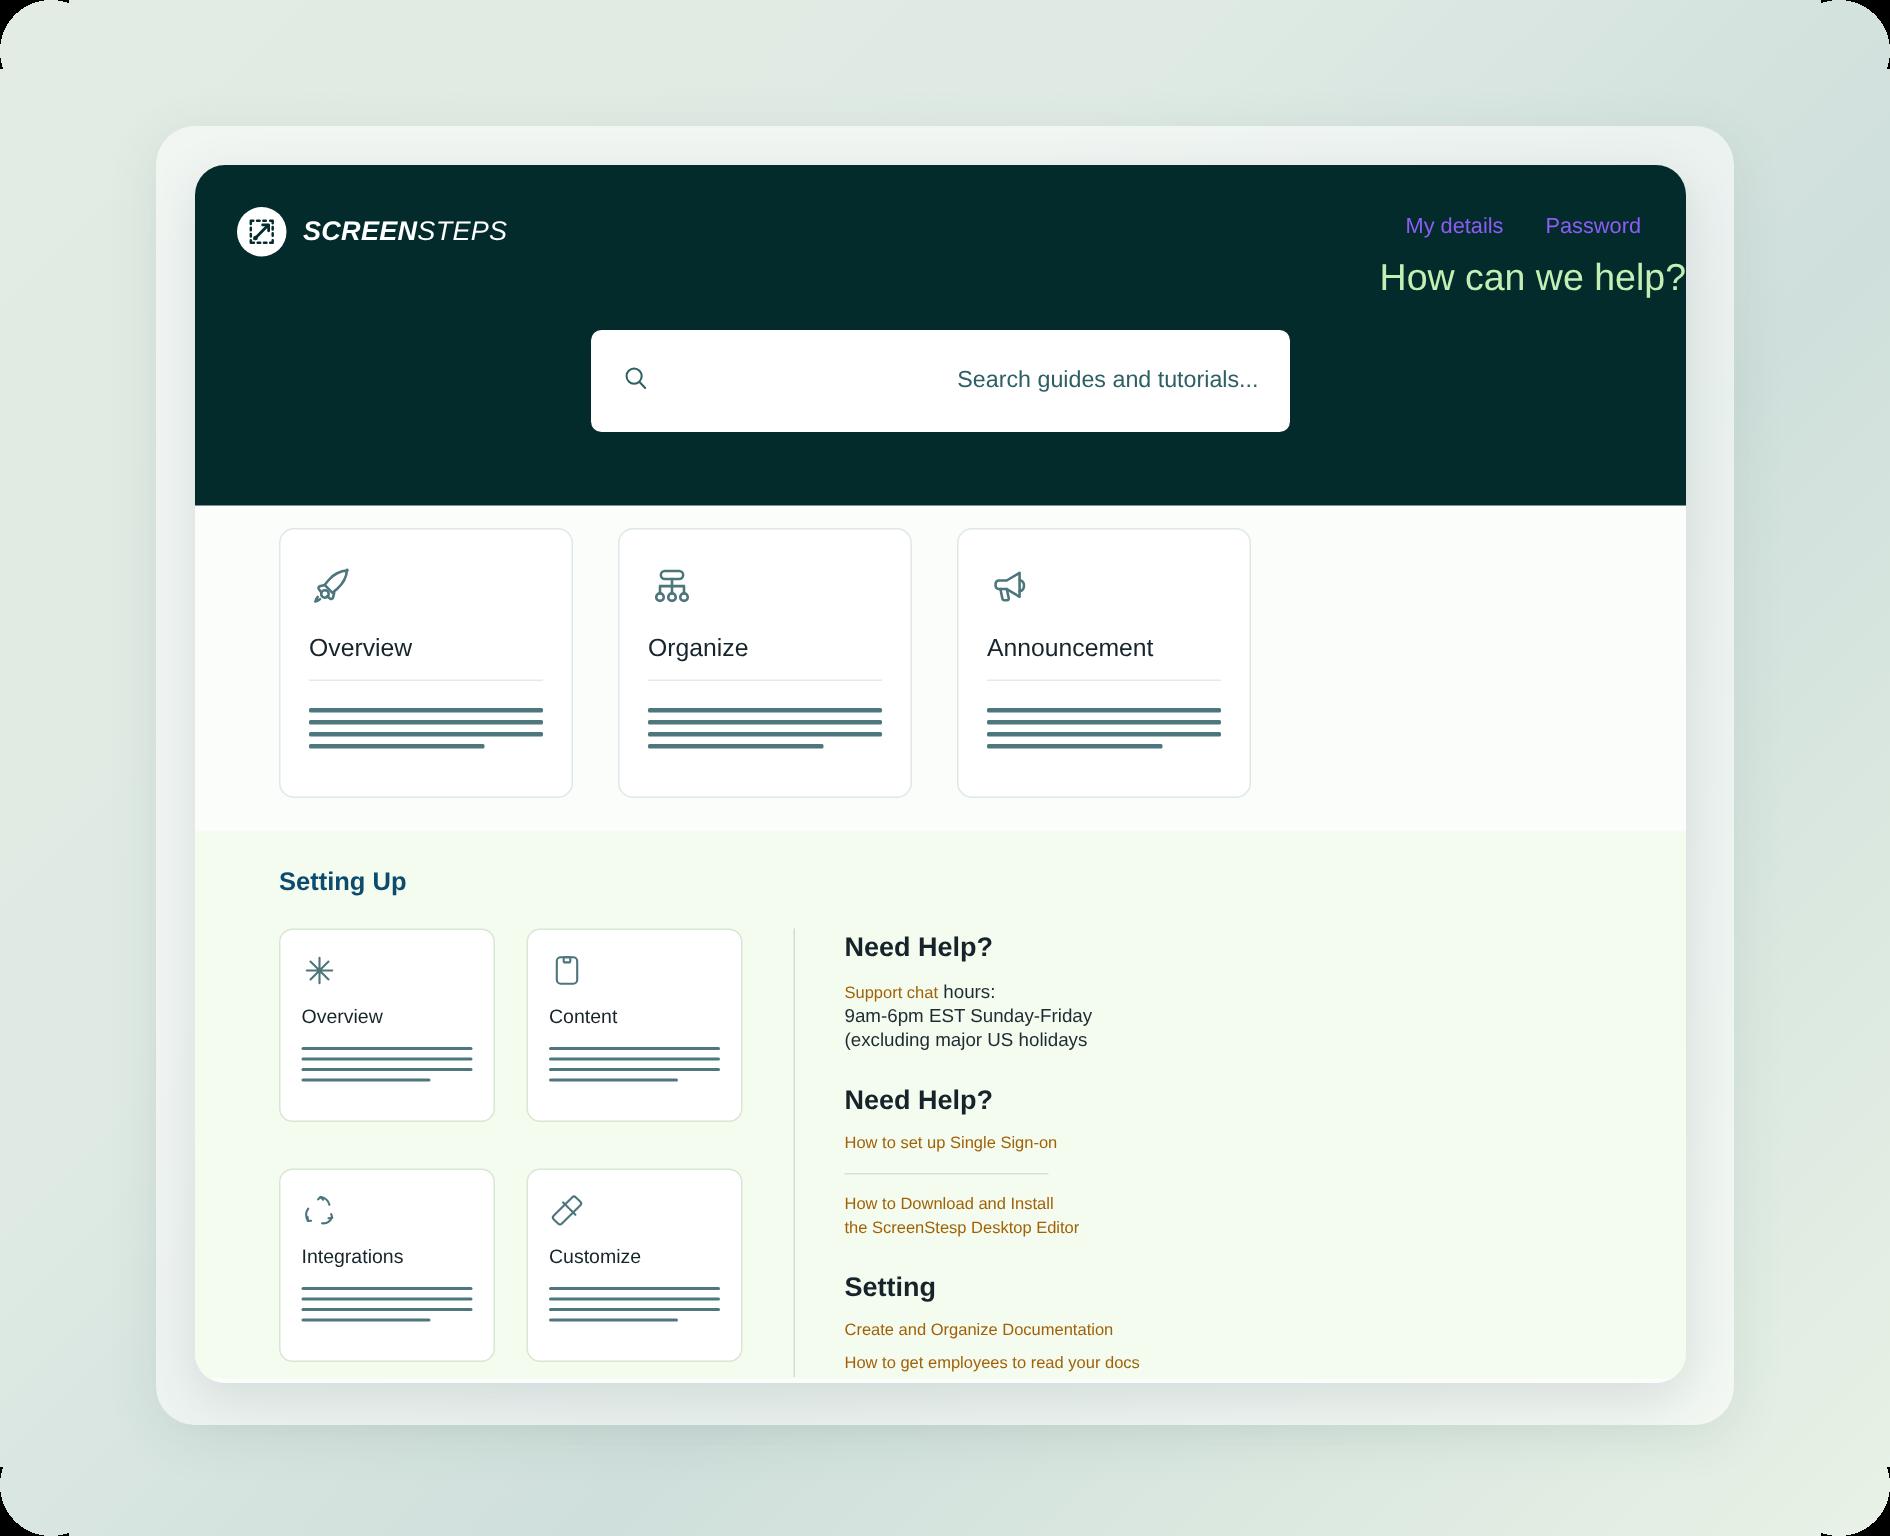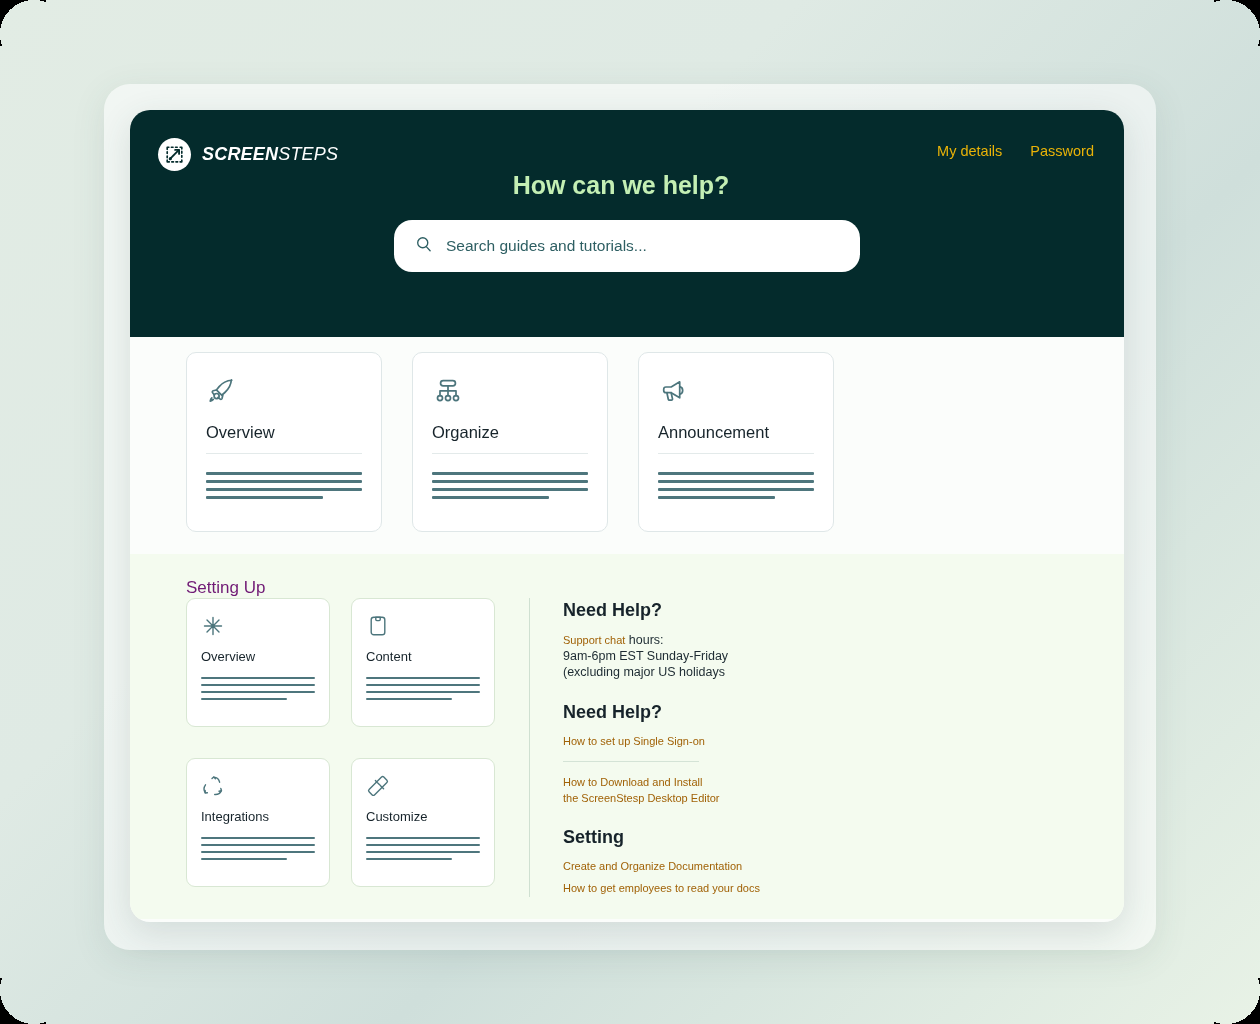--- a/index.html
+++ b/index.html
@@ -88,46 +88,47 @@
   .brand-text .b1 { font-weight: 700; }
   .brand-text .b2 { font-weight: 400; }
 
   .top-nav {
     position: absolute;
     right: 30px; top: 33px;
     display: flex;
     gap: 28px;
   }
   .top-nav a {
-    color: #eab308;
+    color: #8b5cf6;
     font-size: 14.5px;
     text-decoration: none;
   }
 
   .hero-title {
     position: absolute;
-    top: 61px; left: 0; right: 12px;
-    text-align: center;
+    top: 61px; left: 0; right: 0;
+    text-align: right;
     color: #c4efb4;
     font-size: 25px;
-    font-weight: 700;
+    font-weight: 400;
   }
 
   .searchbox {
     position: absolute;
     top: 110px;
     left: 50%;
     transform: translateX(-50%);
-    width: 466px; height: 52px;
+    width: 466px; height: 68px;
     background: #ffffff;
-    border-radius: 18px;
+    border-radius: 7px;
     display: flex;
     align-items: center;
     padding: 0 21px;
     gap: 13px;
+    justify-content: space-between;
   }
   .search-ph {
     color: #2e5f63;
     font-size: 15.5px;
   }
 
   
   .cards-section {
     background: #fbfdfb;
     padding: 15px 56px 22px 56px;
@@ -167,22 +168,23 @@
   .bar.short { width: 75%; }
 
   
   .setup-section {
     background: #f4fbef;
     padding: 24px 56px 30px 56px;
     height: 365px;
   }
   .setup-title {
     font-size: 17px;
-    font-weight: 400;
-    color: #701a75;
+    font-weight: 700;
+    color: #0c4a6e;
+    margin-bottom: 21px;
   }
   .setup-body {
     display: flex;
   }
   .setup-grid {
     display: grid;
     grid-template-columns: 144px 144px;
     gap: 21px;
     width: 309px;
   }

